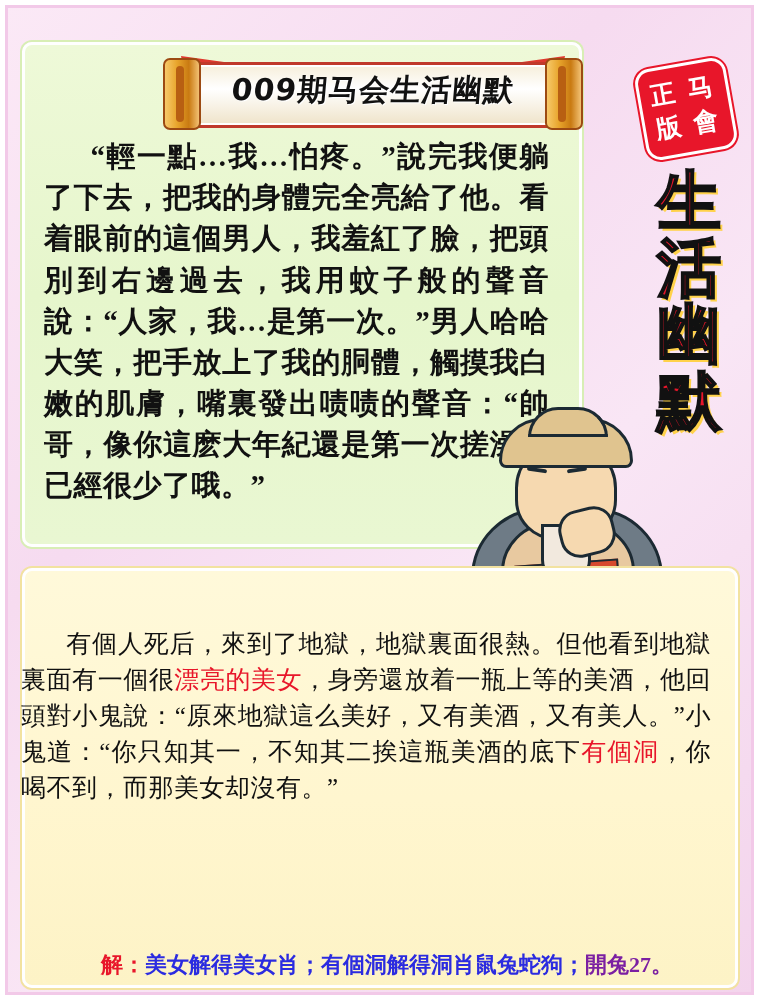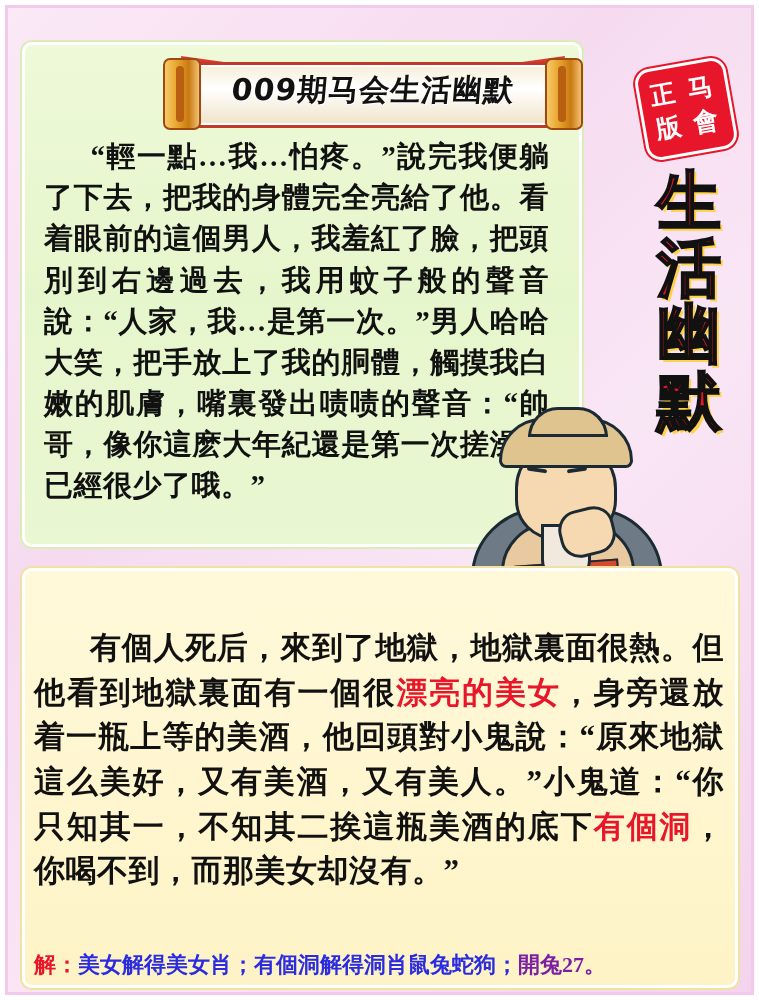--- a/index.html
+++ b/index.html
@@ -270,38 +270,39 @@
     font-size: 23px;
     color: #e8162a;
     font-weight: bold;
     letter-spacing: 0.5px;
   }
   .sub-header .sep { color: #111; margin: 0 2px; }
   .sub-header .dark { color: #111; }
 
   .bottom-text {
     position: absolute;
-    left: 26px;
+    left: 13px;
     top: 618px;
     width: 690px;
-    font-size: 31px;
+    font-size: 25px;
     line-height: 1.44;
     color: #111;
-    font-weight: bold;
+    font-weight: normal;
     text-align: justify;
     letter-spacing: 0.5px;
   }
   .bottom-text .indent { display: inline-block; width: 1.8em; }
   .hl { color: #e8162a; }
 
   .answer-line {
     position: absolute;
     left: 26px;
     bottom: 12px;
     width: 706px;
+    text-align: center;
     font-size: 22px;
     font-weight: bold;
     color: #2b2be0;
   }
   .answer-line .lead { color: #e8162a; }
   .answer-line .pk { color: #7b1fa2; }
 </style>
 </head>
 <body>
 

